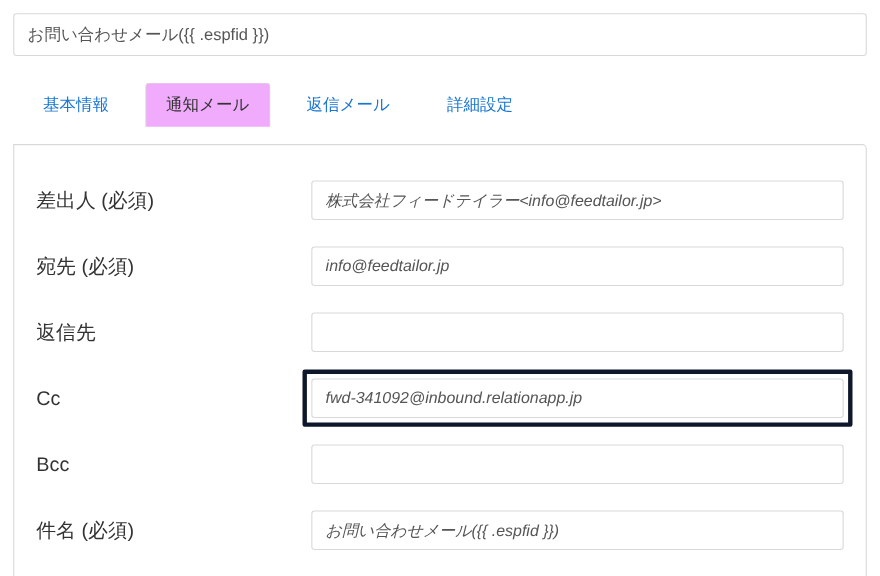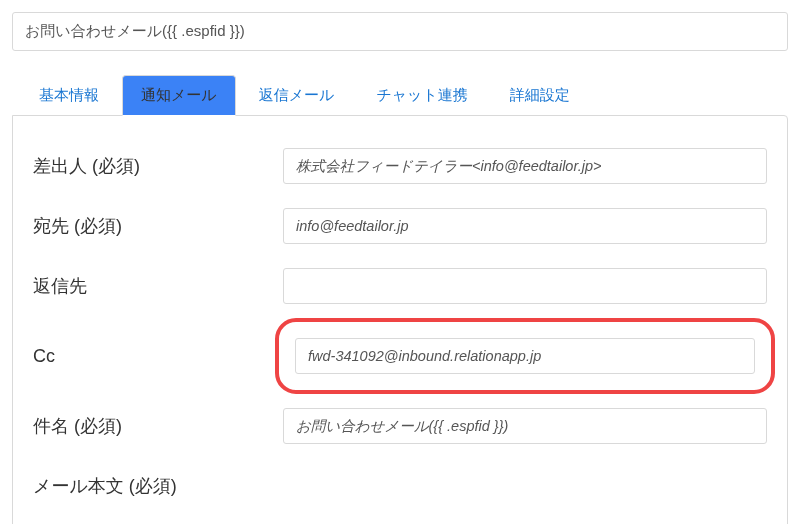--- a/index.html
+++ b/index.html
@@ -23,38 +23,38 @@
       width: 100%;
       border: 1px solid #d9d9d9;
       border-radius: 3px;
       padding: 10px 12px;
       font-size: 15px;
       color: #555;
       outline: none;
     }
     .tabs {
       display: flex;
-      gap: 4px;
-      padding: 12px 20px 0 20px;
+      gap: 14px;
+      padding: 12px 20px 16px 20px;
     }
     .tab {
       padding: 10px 18px;
       cursor: pointer;
       color: #1976d2;
       font-size: 15px;
       background: transparent;
       border: 1px solid transparent;
       border-bottom: none;
     }
     .tab.active {
       color: #333;
       border: 1px solid #d9d9d9;
       border-bottom: 1px solid #fff;
       border-radius: 4px 4px 0 0;
-      background: #3b82f6;
+      background: #f0abfc;
       position: relative;
       z-index: 2;
     }
     .form-area {
       border: 1px solid #d9d9d9;
       margin: -1px 12px 0 12px;
       padding: 30px 20px 10px 20px;
       border-radius: 0 4px 0 0;
       position: relative;
       z-index: 1;
@@ -79,38 +79,37 @@
       width: 100%;
       border: 1px solid #d9d9d9;
       border-radius: 3px;
       padding: 9px 12px;
       font-size: 14.5px;
       color: #555;
       outline: none;
       font-style: italic;
     }
     .highlight {
-      border: 4px solid #ef4444;
-      border-radius: 21px;
-      padding: 16px;
+      border: 4px solid #0f172a;
+      border-radius: 2px;
+      padding: 4px;
       margin: -8px;
     }
   </style>
 </head>
 <body>
 
 <div class="title-input-wrap">
   <input type="text" class="title-input" value="お問い合わせメール({{ .espfid }})" style="">
 </div>
 
 <div class="tabs">
   <div class="tab">基本情報</div>
   <div class="tab active">通知メール</div>
   <div class="tab">返信メール</div>
-  <div class="tab">チャット連携</div>
   <div class="tab">詳細設定</div>
 </div>
 
 <div class="form-area">
 
   <div class="form-row">
     <div class="form-label">差出人 (必須)</div>
     <div class="form-input-wrap">
       <input type="text" class="form-input" value="株式会社フィードテイラー&lt;info@feedtailor.jp&gt;" style="">
     </div>
@@ -130,20 +129,26 @@
     </div>
   </div>
 
   <div class="form-row">
     <div class="form-label">Cc</div>
     <div class="form-input-wrap highlight">
       <input type="text" class="form-input" value="fwd-341092@inbound.relationapp.jp" style="">
     </div>
   </div>
 
+  <div class="form-row">
+    <div class="form-label">Bcc</div>
+    <div class="form-input-wrap">
+      <input type="text" class="form-input" value="" style="">
+    </div>
+  </div>
 
   <div class="form-row">
     <div class="form-label">件名 (必須)</div>
     <div class="form-input-wrap">
       <input type="text" class="form-input" value="お問い合わせメール({{ .espfid }})" style="">
     </div>
   </div>
 
   <div class="form-row">
     <div class="form-label">メール本文 (必須)</div>

